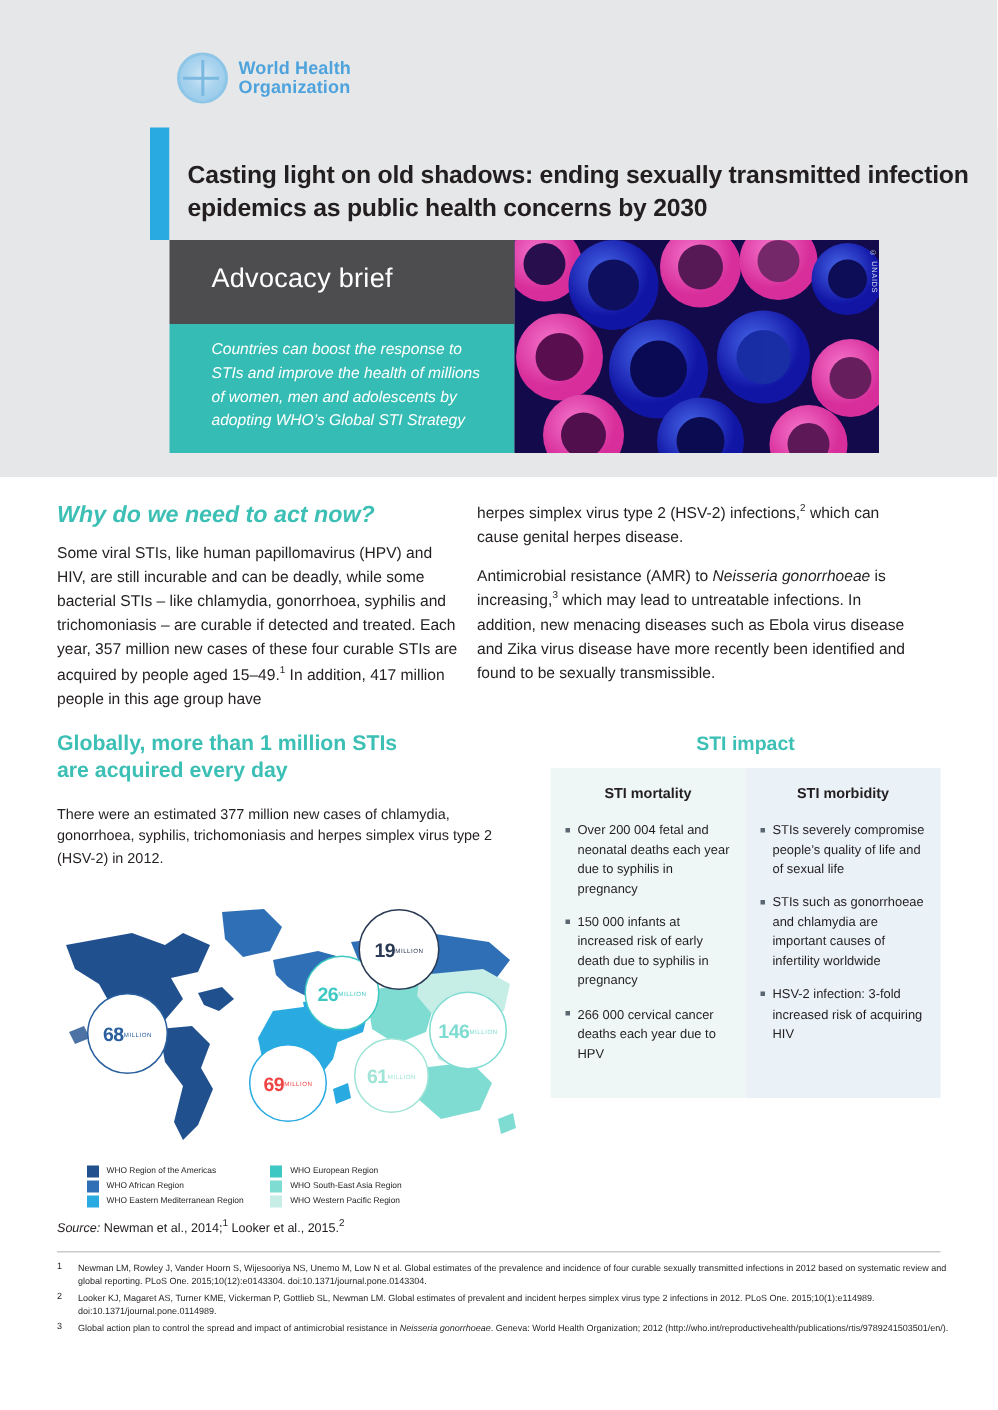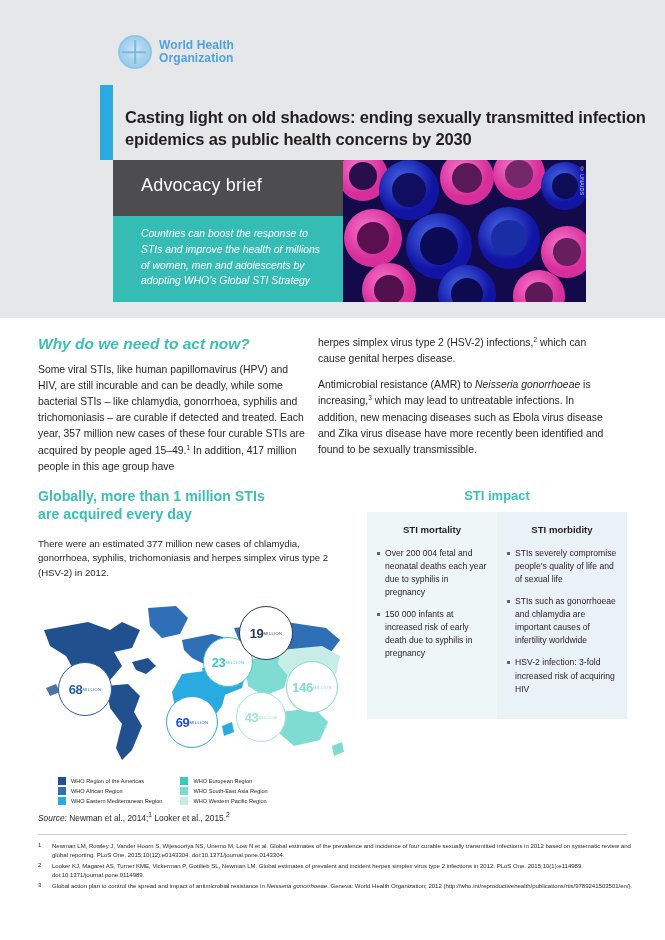--- a/index.html
+++ b/index.html
@@ -211,32 +211,32 @@
         <path d="M244 112 L278 108 L292 122 L284 140 L258 146 L242 132 Z"></path>
         <path d="M296 146 L306 142 L308 152 L298 156 Z"></path>
       </g>
     </svg>
 
     <div class="bubble" style="left:22px;top:62px;width:52px;height:52px;border:1.6px solid #2a5f9e;color:#2a5f9e;">
       <b>68</b>
       <s>MILLION</s>
     </div>
     <div class="bubble" style="left:167px;top:37px;width:48px;height:48px;border:1.6px solid #3ec8c4;color:#3ec8c4;">
-      <b>23</b>
+      <b>26</b>
       <s>MILLION</s>
     </div>
     <div class="bubble" style="left:203px;top:6px;width:52px;height:52px;border:1.6px solid #2b3a54;color:#2b3a54;">
       <b>19</b>
       <s>MILLION</s>
     </div>
     <div class="bubble" style="left:200px;top:92px;width:48px;height:48px;border:1.6px solid #9fe4d6;color:#9fe4d6;">
-      <b>43</b>
-      <s>MILLION</s>
-    </div>
-    <div class="bubble" style="left:130px;top:96px;width:50px;height:50px;border:1.6px solid #29abe2;color:#1d4ed8;">
+      <b>61</b>
+      <s>MILLION</s>
+    </div>
+    <div class="bubble" style="left:130px;top:96px;width:50px;height:50px;border:1.6px solid #29abe2;color:#ef4444;">
       <b>69</b>
       <s>MILLION</s>
     </div>
     <div class="bubble" style="left:250px;top:61px;width:50px;height:50px;border:1.6px solid #7fdcd2;color:#7fdcd2;">
       <b>146</b>
       <s>MILLION</s>
     </div>
   </div>
 
   <div class="legend">
@@ -278,20 +278,24 @@
       <div class="ipanel a">
         <h4>STI mortality</h4>
         <div class="ib">
           <span class="sq"></span>
           <span class="tx">Over 200 004 fetal and neonatal deaths each year due to syphilis in pregnancy</span>
         </div>
         <div class="ib">
           <span class="sq"></span>
           <span class="tx">150 000 infants at increased risk of early death due to syphilis in pregnancy</span>
         </div>
+        <div class="ib">
+          <span class="sq"></span>
+          <span class="tx">266 000 cervical cancer deaths each year due to HPV</span>
+        </div>
       </div>
       <div class="ipanel b">
         <h4>STI morbidity</h4>
         <div class="ib">
           <span class="sq"></span>
           <span class="tx">STIs severely compromise people’s quality of life and of sexual life</span>
         </div>
         <div class="ib">
           <span class="sq"></span>
           <span class="tx">STIs such as gonorrhoeae and chlamydia are important causes of infertility worldwide</span>

